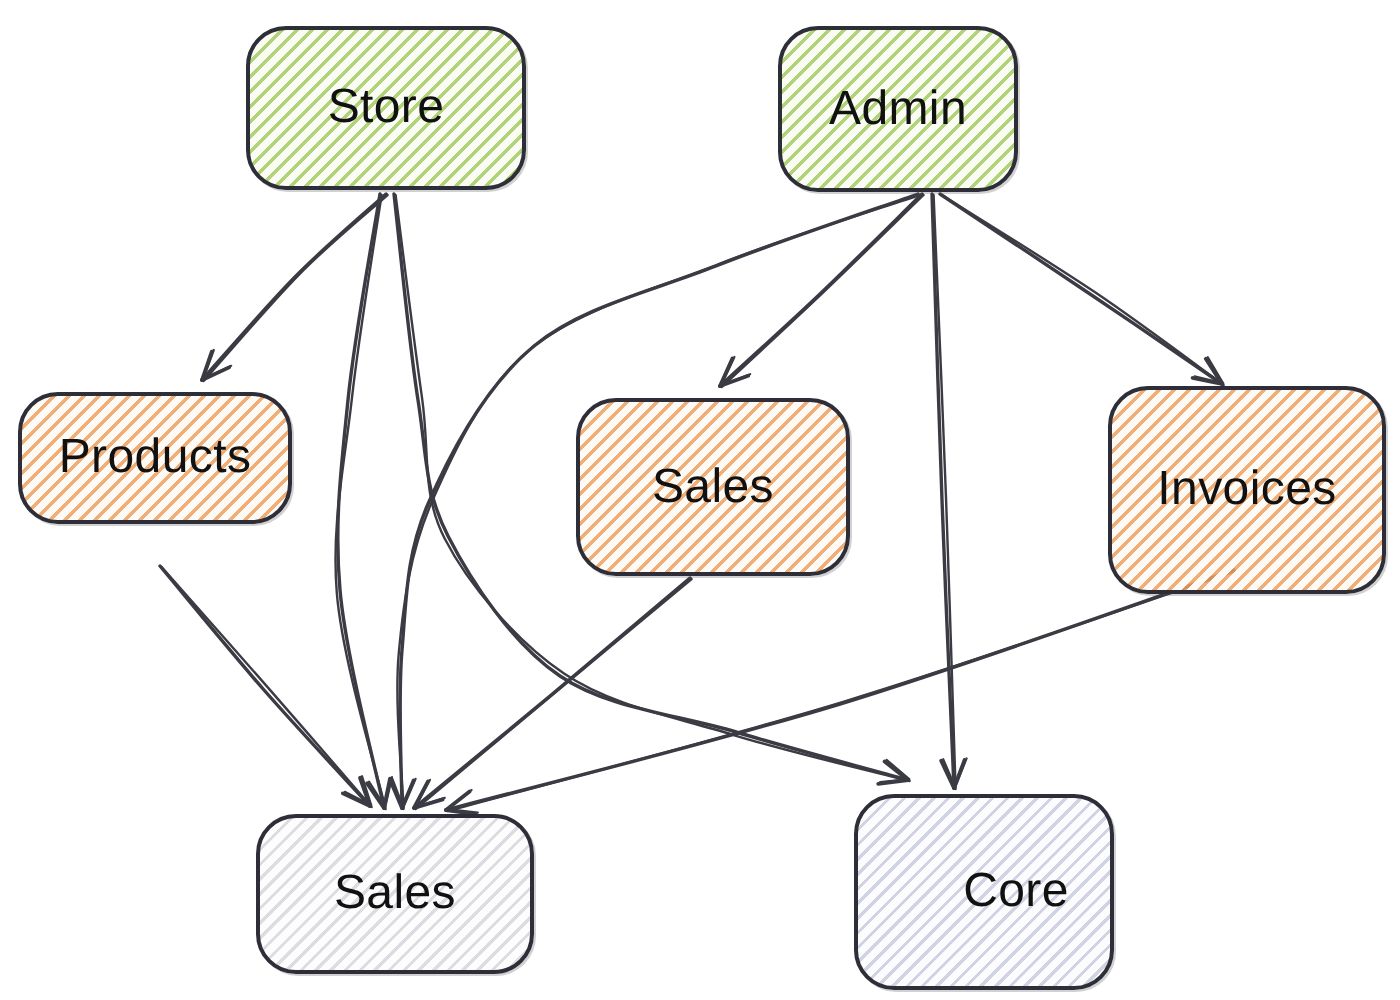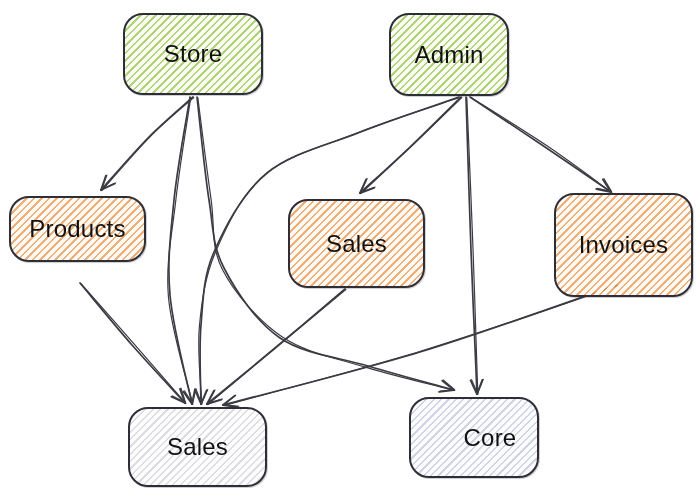--- a/index.html
+++ b/index.html
@@ -132,17 +132,17 @@
       </div>
       <div class="node fill-orange" style="left: 288px; top: 199px; width: 137px; height: 89px;">
         <span class="label">Sales</span>
       </div>
       <div class="node fill-orange" style="left: 554px; top: 193px; width: 139px; height: 104px;">
         <span class="label">Invoices</span>
       </div>
       <div class="node fill-gray" style="left: 128px; top: 407px; width: 139px; height: 80px;">
         <span class="label">Sales</span>
       </div>
-      <div class="node fill-blue-gray" style="left: 409px; top: 397px; width: 130px; height: 81px; padding-left: 32px;">
+      <div class="node fill-blue-gray" style="left: 427px; top: 397px; width: 130px; height: 98px; padding-left: 32px;">
         <span class="label">Core</span>
       </div>
     </div>
 </div>
 
 </body></html>

